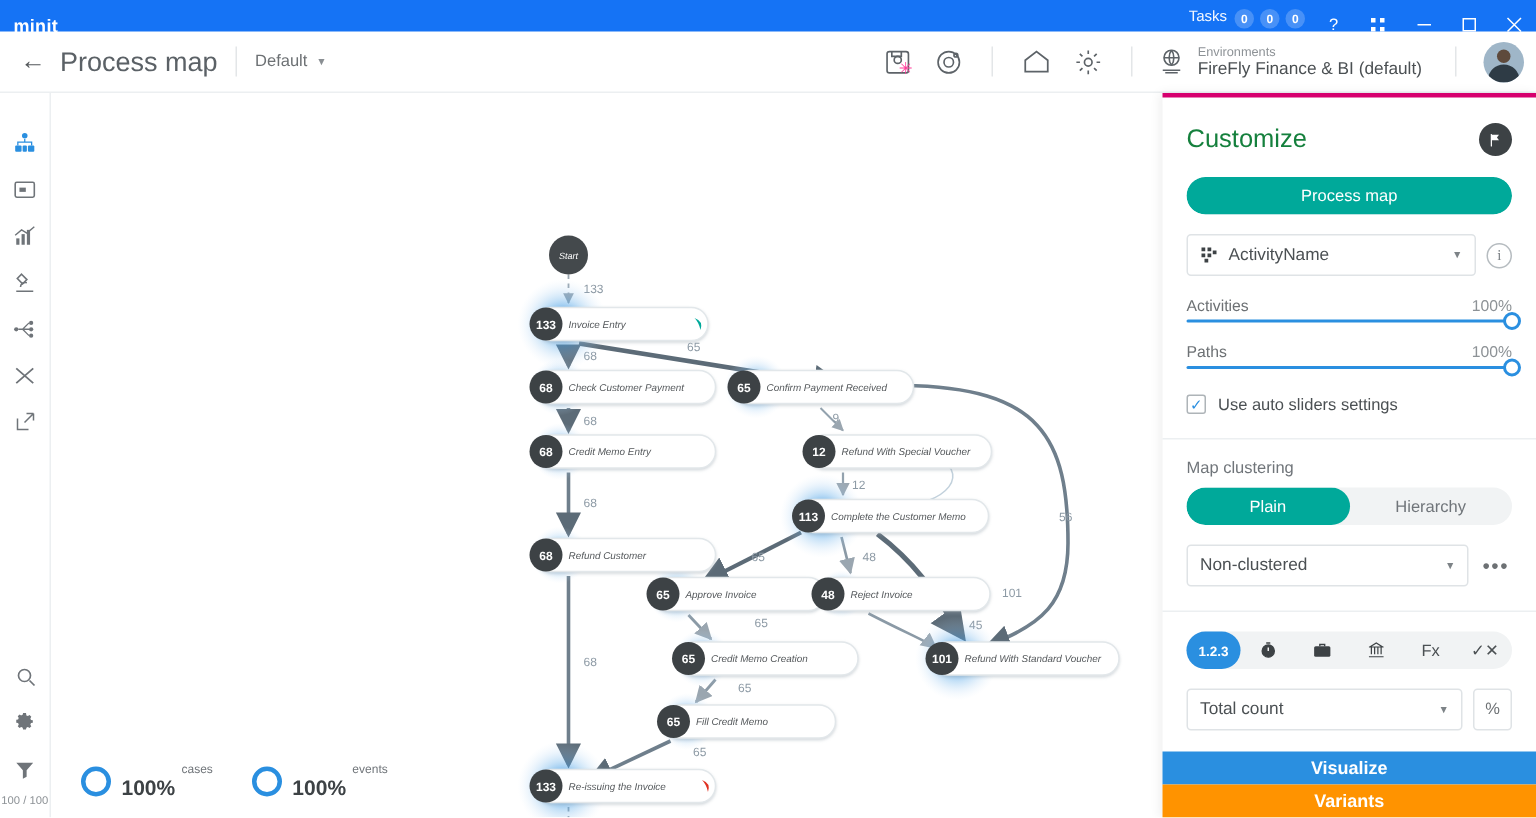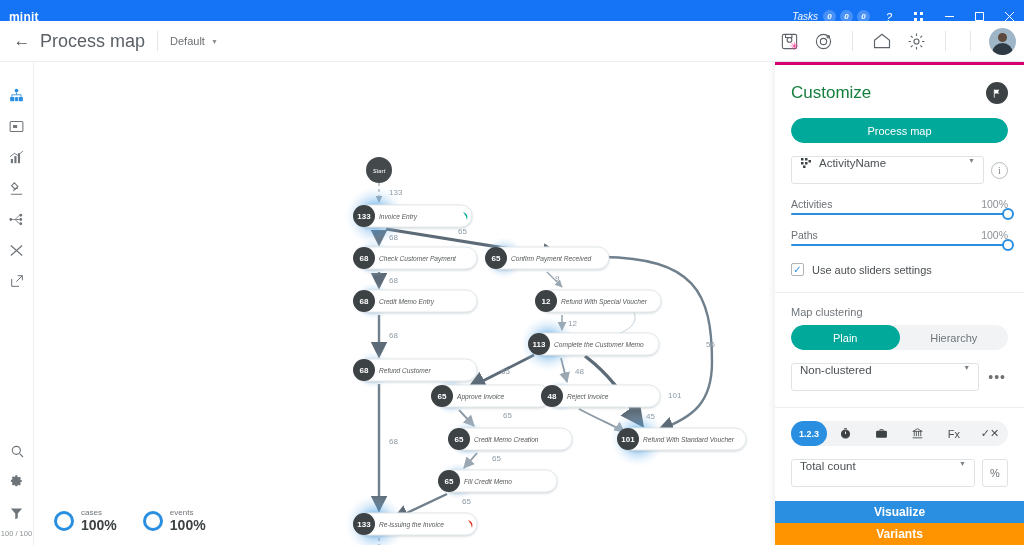--- a/index.html
+++ b/index.html
@@ -13,21 +13,21 @@
   
   .titlebar {
     position: absolute; top: 0; left: 0; width: 1024px; height: 33px;
     background: #1573f5; display: flex; align-items: center;
     color: #fff; font-size: 11px;
   }
   .logo {
     font-size: 12px; font-weight: bold; letter-spacing: .2px;
     margin-left: 9px; color: #fff;
   }
-  .tb-right { margin-left: auto; display: flex; align-items: center; height: 21px; font-style: italic; }
+  .tb-right { margin-left: auto; display: flex; height: 21px; }
   .tasks-label { font-size: 10px; margin-right: 5px; opacity: .95; }
   .task-badge {
     width: 13px; height: 13px; border-radius: 50%;
     background: rgba(255,255,255,.22); color: #fff;
     font-size: 8px; font-weight: bold;
     display: flex; align-items: center; justify-content: center;
     margin-right: 4px;
   }
   .tb-btn {
     width: 30px; height: 21px; display: flex; align-items: center;
@@ -76,21 +76,21 @@
   .rail-count { font-size: 7.5px; color: #8d9296; margin-bottom: 7px; }
 
   
   .canvas {
     position: absolute; top: 62px; left: 34px; width: 741px; height: 483px;
     background: #fff; overflow: hidden;
   }
   .legend { position: absolute; left: 20px; bottom: 12px; display: flex; gap: 26px; align-items: center; }
   .leg-item { display: flex; align-items: center; gap: 7px; }
   .ring { width: 20px; height: 20px; border-radius: 50%; border: 3px solid #2a8fe0; }
-  .leg-txt .t { font-size: 8px; color: #70757a; }
+  .leg-txt .t { font-size: 8px; color: #70757a; margin-left: 40px; }
   .leg-txt .v { font-size: 14px; font-weight: bold; color: #3d4245; }
 
   
   .panel {
     position: absolute; top: 62px; right: 0; width: 249px; height: 483px;
     background: #fff; border-top: 3px solid #d6006e;
     box-shadow: -2px 0 7px rgba(0,0,0,.07);
   }
   .panel-head { display: flex; align-items: center; padding: 17px 16px 10px 16px; }
   .panel-title { font-size: 17px; color: #15803d; }
@@ -106,21 +106,21 @@
   .seg div {
     flex: 1; display: flex; align-items: center; justify-content: center;
     font-size: 11px; color: #70757a; border-radius: 13px;
   }
   .seg div.on { background: #00a99a; color: #fff; }
   .field {
     display: flex; align-items: center; margin: 13px 16px 0 16px; gap: 7px;
   }
   .select {
     flex: 1; height: 28px; border: 1px solid #dfe3e6; border-radius: 3px;
-    display: flex; align-items: flex-start; padding: 0 8px; font-size: 11.5px; color: #4b5053;
+    display: flex; align-items: center; padding: 0 8px; font-size: 11.5px; color: #4b5053;
     background: #fff; gap: 7px;
   }
   .select .sel-caret { margin-left: auto; font-size: 7px; color: #7d8387; }
   .info-ic {
     width: 17px; height: 17px; border-radius: 50%; border: 1px solid #b6bcc0;
     color: #7d8387; font-size: 10px; display: flex; align-items: center; justify-content: center;
     font-family: "Liberation Serif", serif;
   }
   .dots { color: #6d7174; font-size: 14px; letter-spacing: 1px; padding: 0 2px; }
   .slider-row { margin: 14px 16px 0 16px; }
@@ -232,20 +232,30 @@
           <path d="M3 11 L12 4 L21 11 V20 H3 Z"></path>
         </svg>
       </div>
       <div class="hicon">
         <svg width="19" height="19" viewBox="0 0 24 24" fill="none" stroke="#5d6368" stroke-width="1.4">
           <circle cx="12" cy="12" r="3.2"></circle>
           <path d="M12 2v3M12 19v3M2 12h3M19 12h3M4.9 4.9l2.2 2.2M16.9 16.9l2.2 2.2M19.1 4.9l-2.2 2.2M7.1 16.9l-2.2 2.2"></path>
         </svg>
       </div>
       <div class="vdiv"></div>
+      <div class="env">
+        <svg width="20" height="20" viewBox="0 0 24 24" fill="none" stroke="#5d6368" stroke-width="1.3">
+          <circle cx="12" cy="9" r="6"></circle>
+            <path d="M6 9h12M12 3c2.5 3 2.5 9 0 12M12 3c-2.5 3-2.5 9 0 12M5 19h14M7 21h10"></path>
+        </svg>
+        <div class="env-txt">
+          <div class="l1">Environments</div>
+          <div class="l2">FireFly Finance &amp; BI (default)</div>
+        </div>
+      </div>
       <div class="vdiv"></div>
       <div class="avatar">
         <div class="head"></div>
         <div class="body"></div>
       </div>
     </div>
   </div>
 
   <div class="rail">
     <div class="rail-icon active">

